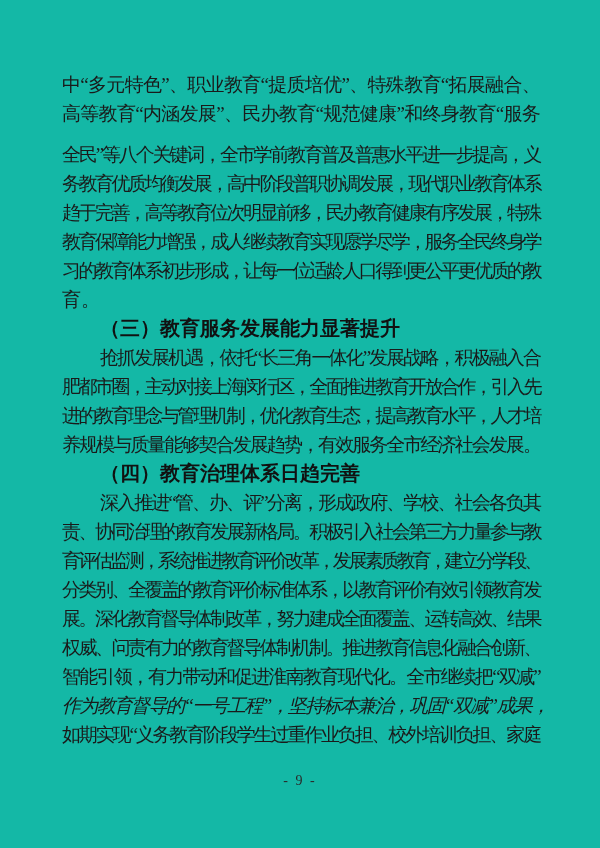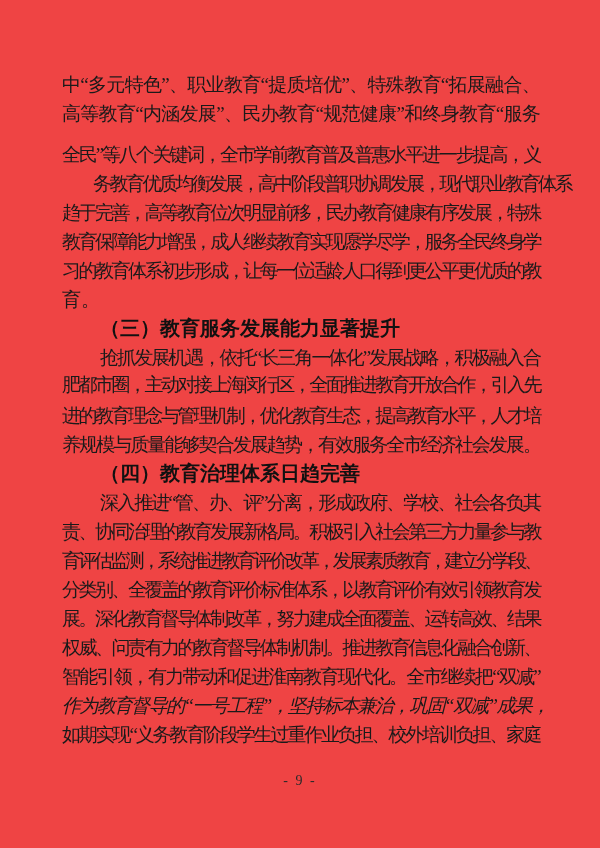--- a/index.html
+++ b/index.html
@@ -4,21 +4,21 @@
 <style>
   html, body {
     margin: 0;
     padding: 0;
     background: #ffffff;
   }
   .page {
     position: relative;
     width: 600px;
     height: 848px;
-    background: #ef4444;
+    background: #14b8a6;
     overflow: hidden;
     font-family: "Liberation Serif", "DejaVu Serif", serif;
     color: #1a1a1a;
   }
   .text-block {
     position: absolute;
     top: 70px;
     left: 62px;
     width: 478px;
   }
@@ -54,29 +54,29 @@
 </style>
 </head>
 <body>
 
 <div class="page">
   <div class="text-block">
 
     <div class="ln j" style="letter-spacing: -0.695582px;"><span>中“多元特色”、职业教育“提质培优”、特殊教育“拓展融合、</span></div>
     <div class="ln j" style="letter-spacing: -0.695582px;"><span>高等教育“内涵发展”、民办教育“规范健康”和终身教育“服务</span></div>
     <div class="ln j" style="letter-spacing: -2.15302px; margin-top: 12px;"><span>全民”等八个关键词，全市学前教育普及普惠水平进一步提高，义</span></div>
-    <div class="ln j" style="letter-spacing: -2.51724px; margin-left: 31px;"><span>务教育优质均衡发展，高中阶段普职协调发展，现代职业教育体系</span></div>
+    <div class="ln j" style="letter-spacing: -2.51724px;"><span>务教育优质均衡发展，高中阶段普职协调发展，现代职业教育体系</span></div>
     <div class="ln j" style="letter-spacing: -2.51724px;"><span>趋于完善，高等教育位次明显前移，民办教育健康有序发展，特殊</span></div>
     <div class="ln j" style="letter-spacing: -2.51724px;"><span>教育保障能力增强，成人继续教育实现愿学尽学，服务全民终身学</span></div>
     <div class="ln j" style="letter-spacing: -2.51724px; text-align: right;"><span>习的教育体系初步形成，让每一位适龄人口得到更公平更优质的教</span></div>
     <div class="ln last"><span>育。</span></div>
 
     <div class="ln heading"><span>（三）教育服务发展能力显著提升</span></div>
     <div class="ln j indent" style="letter-spacing: -1.9213px;"><span>抢抓发展机遇，依托“长三角一体化”发展战略，积极融入合</span></div>
-    <div class="ln j" style="letter-spacing: -2.51724px; font-family: Liberation Mono, monospace;"><span>肥都市圈，主动对接上海闵行区，全面推进教育开放合作，引入先</span></div>
+    <div class="ln j" style="letter-spacing: -2.51724px;"><span>肥都市圈，主动对接上海闵行区，全面推进教育开放合作，引入先</span></div>
     <div class="ln j" style="letter-spacing: -2.51724px;"><span>进的教育理念与管理机制，优化教育生态，提高教育水平，人才培</span></div>
     <div class="ln j" style="letter-spacing: -1.92857px;"><span>养规模与质量能够契合发展趋势，有效服务全市经济社会发展。</span></div>
 
     <div class="ln heading"><span>（四）教育治理体系日趋完善</span></div>
     <div class="ln j indent" style="letter-spacing: -1.9213px;"><span>深入推进“管、办、评”分离，形成政府、学校、社会各负其</span></div>
     <div class="ln j" style="letter-spacing: -2.51724px;"><span>责、协同治理的教育发展新格局。积极引入社会第三方力量参与教</span></div>
     <div class="ln j" style="letter-spacing: -3.06667px;"><span>育评估监测，系统推进教育评价改革，发展素质教育，建立分学段、</span></div>
     <div class="ln j" style="letter-spacing: -2.51724px;"><span>分类别、全覆盖的教育评价标准体系，以教育评价有效引领教育发</span></div>
     <div class="ln j" style="letter-spacing: -2.51724px;"><span>展。深化教育督导体制改革，努力建成全面覆盖、运转高效、结果</span></div>
     <div class="ln j" style="letter-spacing: -2.51724px;"><span>权威、问责有力的教育督导体制机制。推进教育信息化融合创新、</span></div>

